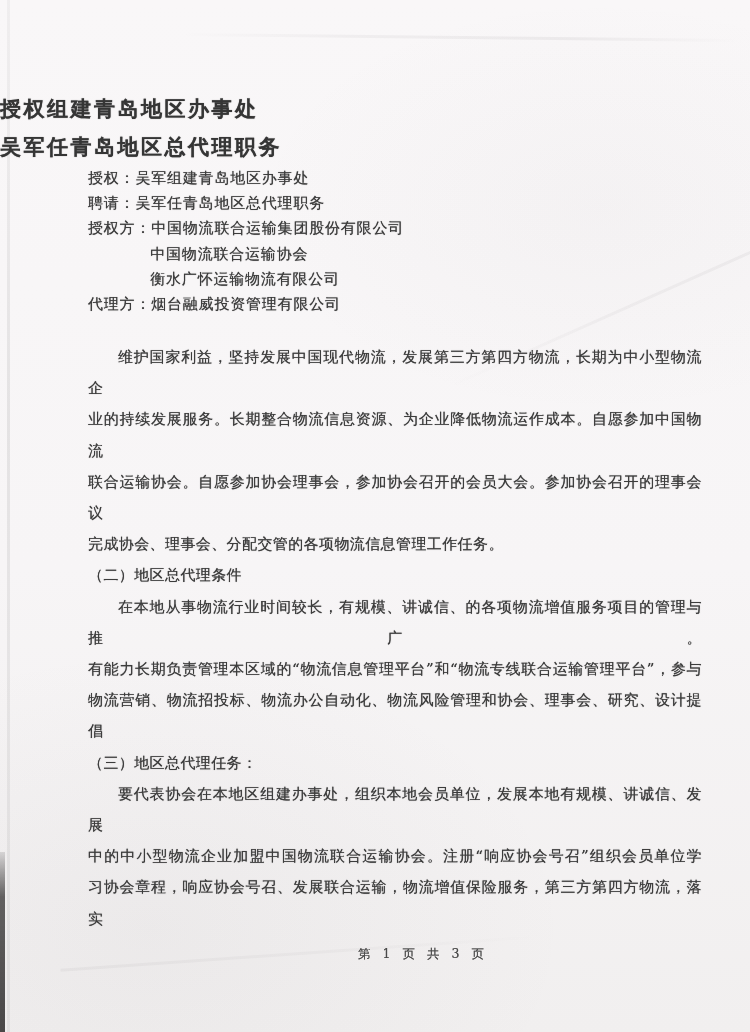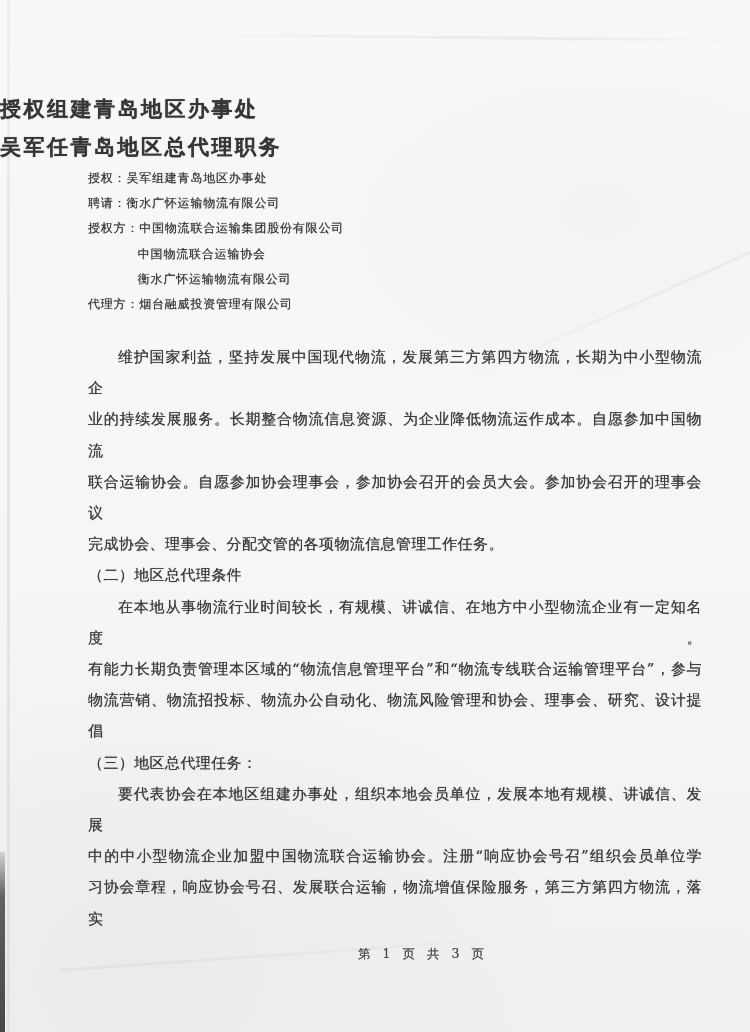--- a/index.html
+++ b/index.html
@@ -51,21 +51,21 @@
     position: absolute; top: 90px; left: 0; width: 100%;
     text-align: left;
   }
   .title-line {
     font-size: 21px; font-weight: bold; color: #353535;
     letter-spacing: 2.5px; line-height: 38px;
     text-shadow: 0 0 0.8px rgba(55,55,55,0.85);
   }
   .recipients {
     position: absolute; top: 166px; left: 88px; width: 560px;
-    font-size: 12px; line-height: 25.2px; color: #3c3c3c;
+    font-size: 15px; line-height: 25.2px; color: #3c3c3c;
     letter-spacing: 0.8px;
     text-shadow: 0 0 0.7px rgba(60,60,60,0.85);
   }
   .r-line.indent { padding-left: 4.15em; }
   .body-block {
     position: absolute; top: 342px; left: 88px; width: 614px;
     font-size: 15px; line-height: 31.2px; color: #3c3c3c;
     letter-spacing: 0.4px;
     text-shadow: 0 0 0.7px rgba(60,60,60,0.85);
   }
@@ -96,34 +96,34 @@
   <div class="crease crease-right"></div>
   <div class="crease crease-bottom"></div>
 
   <div class="title-block">
     <div class="title-line">授权组建青岛地区办事处</div>
     <div class="title-line">吴军任青岛地区总代理职务</div>
   </div>
 
   <div class="recipients">
     <div class="r-line">授权：吴军组建青岛地区办事处</div>
-    <div class="r-line">聘请：衡水广怀运输物流有限公司</div>
+    <div class="r-line">聘请：吴军任青岛地区总代理职务</div>
     <div class="r-line">授权方：中国物流联合运输集团股份有限公司</div>
     <div class="r-line indent">中国物流联合运输协会</div>
     <div class="r-line indent">衡水广怀运输物流有限公司</div>
     <div class="r-line">代理方：烟台融威投资管理有限公司</div>
   </div>
 
   <div class="body-block">
     <div class="b-line first full">维护国家利益，坚持发展中国现代物流，发展第三方第四方物流，长期为中小型物流企</div>
     <div class="b-line full">业的持续发展服务。长期整合物流信息资源、为企业降低物流运作成本。自愿参加中国物流</div>
     <div class="b-line full">联合运输协会。自愿参加协会理事会，参加协会召开的会员大会。参加协会召开的理事会议</div>
     <div class="b-line">完成协会、理事会、分配交管的各项物流信息管理工作任务。</div>
     <div class="b-line heading">（二）地区总代理条件</div>
-    <div class="b-line first full">在本地从事物流行业时间较长，有规模、讲诚信、在地方中小型物流企业有一定知名度。</div>
+    <div class="b-line first full">在本地从事物流行业时间较长，有规模、讲诚信、的各项物流增值服务项目的管理与推广。</div>
     <div class="b-line full">有能力长期负责管理本区域的“物流信息管理平台”和“物流专线联合运输管理平台”，参与</div>
     <div class="b-line full">物流营销、物流招投标、物流办公自动化、物流风险管理和协会、理事会、研究、设计提倡</div>
     <div class="b-line heading">（三）地区总代理任务：</div>
     <div class="b-line first full">要代表协会在本地区组建办事处，组织本地会员单位，发展本地有规模、讲诚信、发展</div>
     <div class="b-line full">中的中小型物流企业加盟中国物流联合运输协会。注册“响应协会号召”组织会员单位学</div>
     <div class="b-line full">习协会章程，响应协会号召、发展联合运输，物流增值保险服务，第三方第四方物流，落实</div>
 
   </div>
 
   <div class="footer">第 1 页 共 3 页</div>

